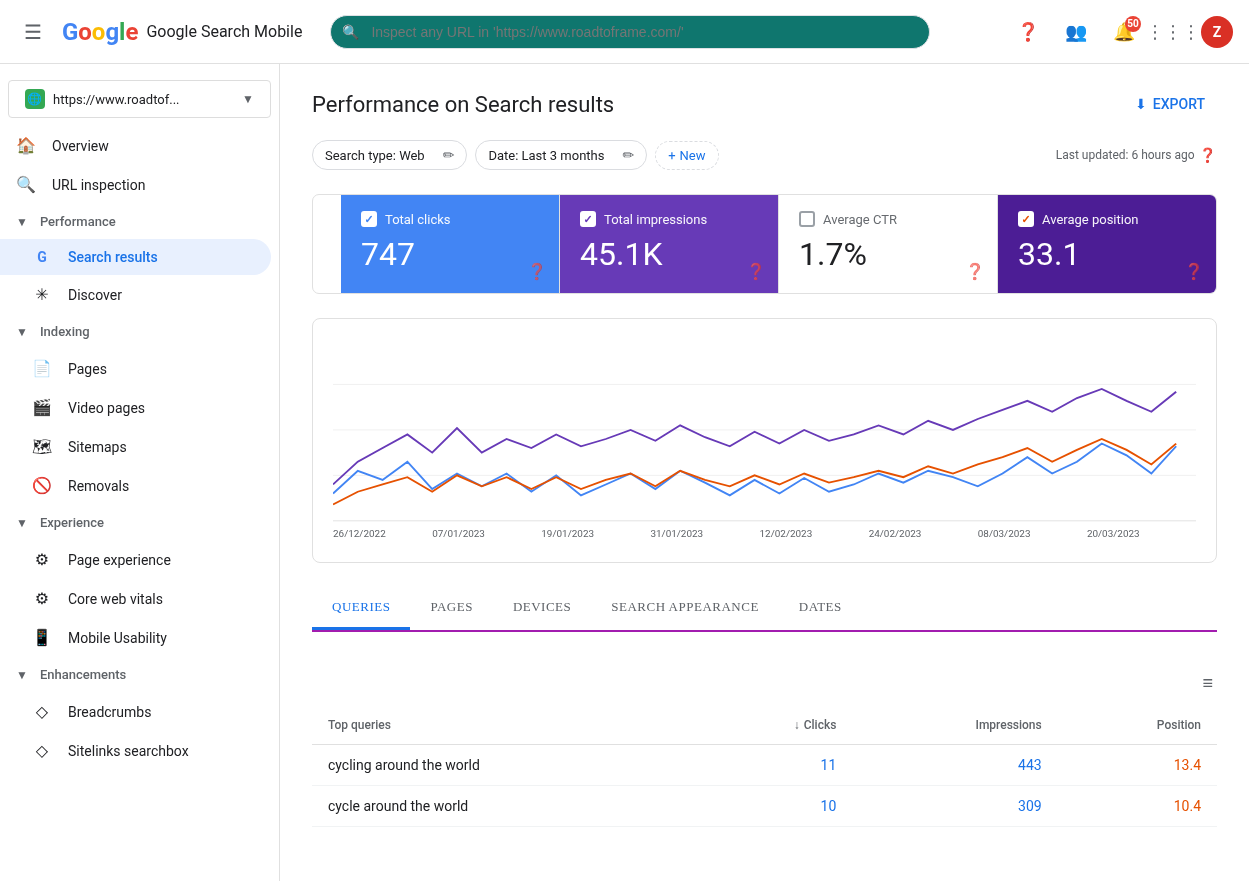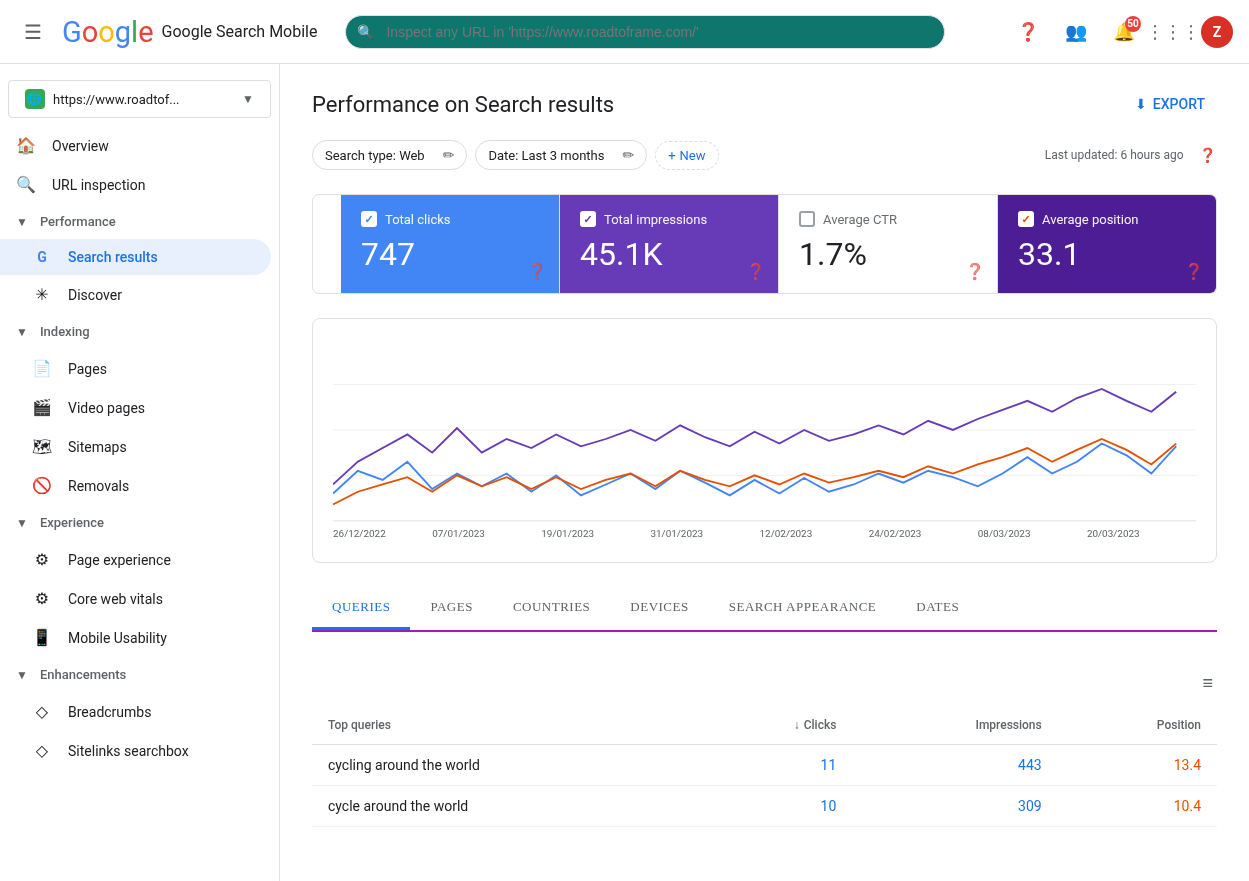--- a/index.html
+++ b/index.html
@@ -2,21 +2,21 @@
 <html><head>
   <meta charset="utf-8">
   <style>
     * { box-sizing: border-box; margin: 0; padding: 0; }
     body { font-family: 'Google Sans', Roboto, Arial, sans-serif; font-size: 14px; color: #202124; background: #fff; display: flex; flex-direction: column; height: 100vh; overflow: hidden; }
 
     
     .topbar { display: flex; align-items: center; height: 64px; padding: 0 16px; border-bottom: 1px solid #e0e0e0; gap: 12px; flex-shrink: 0; }
     .topbar-hamburger { font-size: 20px; cursor: pointer; color: #5f6368; padding: 8px; border-radius: 50%; }
     .topbar-logo { display: flex; align-items: center; gap: 8px; text-decoration: none; }
-    .logo-g { font-size: 29px; font-weight: 400; }
+    .logo-g { font-size: 24px; font-weight: 700; }
     .logo-g .g-blue { color: #4285f4; }
     .logo-g .g-red { color: #ea4335; }
     .logo-g .g-yellow { color: #fbbc04; }
     .logo-g .g-blue2 { color: #4285f4; }
     .logo-g .g-green { color: #34a853; }
     .logo-g .g-red2 { color: #ea4335; }
     .topbar-search { flex: 1; max-width: 600px; margin: 0 16px; }
     .topbar-search input { width: 100%; padding: 8px 16px 8px 40px; border: 1px solid #dfe1e5; border-radius: 24px; font-size: 14px; outline: none; background: #0f766e; }
     .topbar-search-wrap { position: relative; }
     .topbar-search-wrap .search-icon { position: absolute; left: 12px; top: 50%; transform: translateY(-50%); color: #9aa0a6; }
@@ -45,21 +45,21 @@
     .content { flex: 1; overflow-y: auto; padding: 24px 32px; }
     .content-header { display: flex; align-items: center; justify-content: space-between; margin-bottom: 20px; }
     .content-title { font-size: 22px; color: #202124; font-weight: 400; }
     .export-btn { display: flex; align-items: center; gap: 6px; color: #1a73e8; font-size: 14px; font-weight: 500; cursor: pointer; padding: 8px 12px; border-radius: 4px; }
 
     
     .filters { display: flex; align-items: center; gap: 8px; margin-bottom: 24px; }
     .filter-chip { display: flex; align-items: center; gap: 18px; padding: 6px 12px; border: 1px solid #dadce0; border-radius: 16px; font-size: 13px; cursor: pointer; color: #202124; }
     .filter-chip .edit-icon { color: #5f6368; font-size: 14px; }
     .new-filter-btn { display: flex; align-items: center; gap: 4px; padding: 6px 12px; border: 1px dashed #dadce0; border-radius: 16px; font-size: 13px; cursor: pointer; color: #1a73e8; }
-    .last-updated { margin-left: auto; font-size: 12px; color: #5f6368; display: flex; align-items: center; gap: 16px; }
+    .last-updated { margin-left: auto; font-size: 12px; color: #5f6368; display: flex; align-items: center; gap: 5px; }
     .last-updated .help-icon { color: #9aa0a6; font-size: 14px; }
 
     
     .metric-cards { display: flex; gap: 0; margin-bottom: 24px; border: 1px solid #e0e0e0; border-radius: 7px; overflow: hidden; padding-left: 28px; }
     .metric-card { flex: 1; padding: 16px 20px; cursor: pointer; position: relative; }
     .metric-card.blue { background: #4285f4; color: #fff; }
     .metric-card.purple { background: #673ab7; color: #fff; }
     .metric-card.light { background: #fff; color: #202124; }
     .metric-card.orange { background: #4c1d95; color: #fff; }
     .metric-card-header { display: flex; align-items: center; gap: 8px; margin-bottom: 8px; font-size: 13px; }
@@ -313,21 +313,20 @@
         <text x="430" y="218" font-size="10" fill="#5f6368">12/02/2023</text>
         <text x="540" y="218" font-size="10" fill="#5f6368">24/02/2023</text>
         <text x="650" y="218" font-size="10" fill="#5f6368">08/03/2023</text>
         <text x="760" y="218" font-size="10" fill="#5f6368">20/03/2023</text>
       </svg>
     </div>
 
     <div class="tabs">
       <div class="tab active">QUERIES</div>
       <div class="tab">PAGES</div>
-      <div class="tab">COUNTRIES</div>
       <div class="tab">DEVICES</div>
       <div class="tab">SEARCH APPEARANCE</div>
       <div class="tab">DATES</div>
     </div>
 
     <div class="table-header">
       <span class="filter-icon">≡</span>
     </div>
 
     <table class="data-table">

